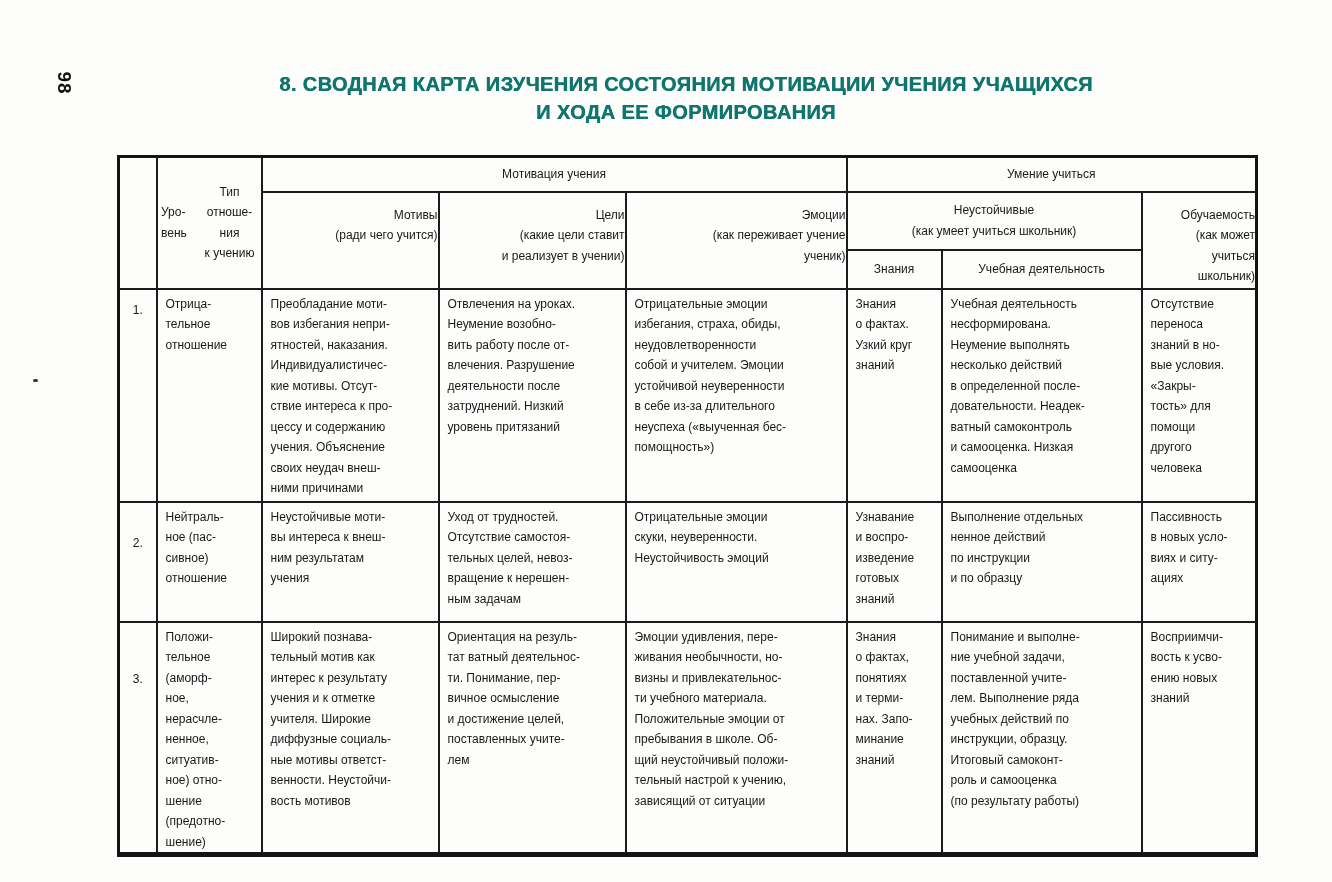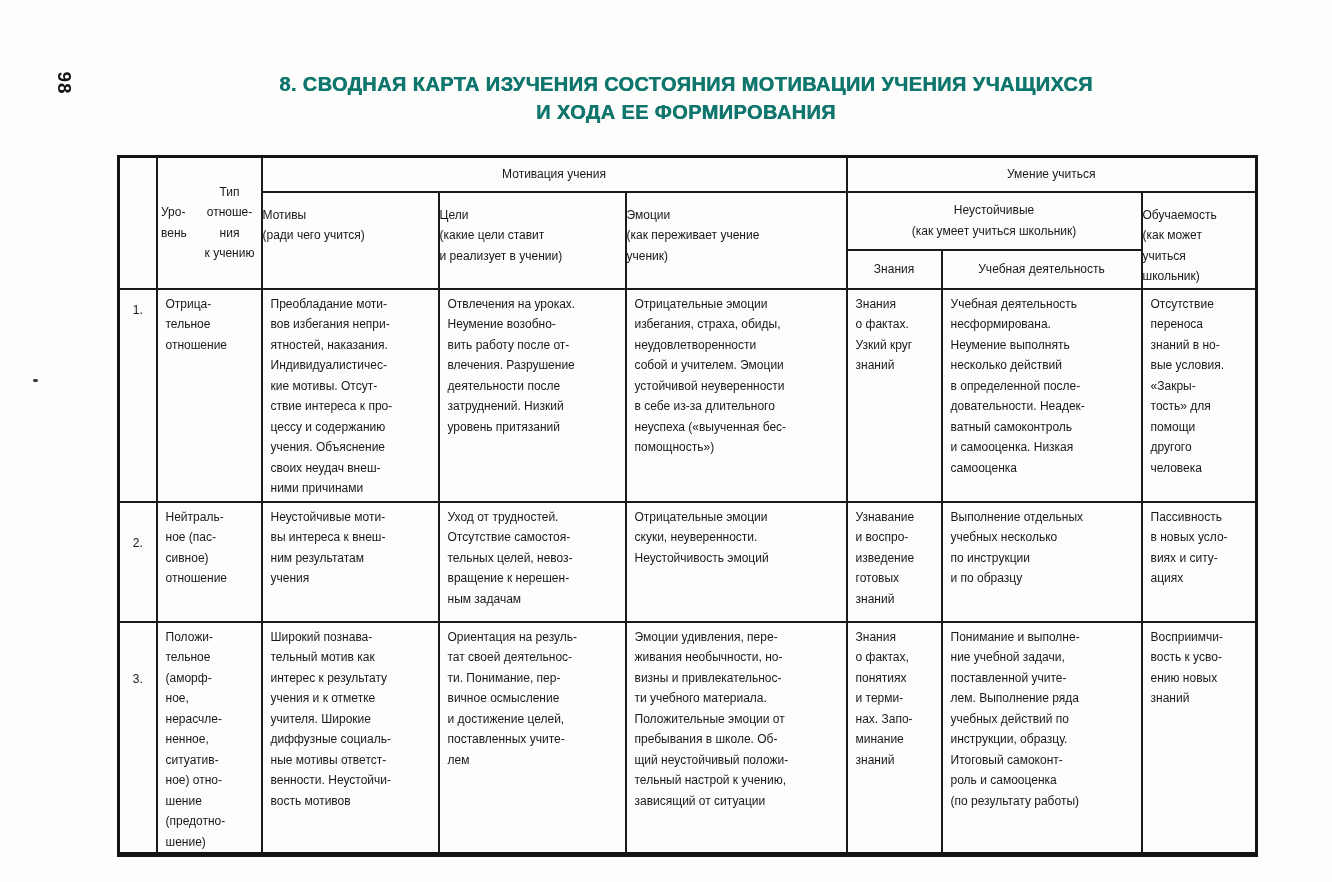--- a/index.html
+++ b/index.html
@@ -68,21 +68,21 @@
     color: #181818;
   }
   table.map { border: 3px solid #141414; border-bottom-width: 5px; }
   .hdr-group {
     text-align: center;
     vertical-align: middle;
     font-weight: bold;
     font-size: 16px;
   }
   .hdr-sub {
-    text-align: left;
+    text-align: right;
     vertical-align: top;
     padding-top: 12px;
     border-radius: 21px;
   }
   .hdr-mid {
     text-align: center;
     vertical-align: middle;
   }
   .hdr-corner {
     text-align: center;
@@ -229,21 +229,21 @@
 ным задачам</td>
         <td class="cell">Отрицательные эмоции
 скуки, неуверенности.
 Неустойчивость эмоций</td>
         <td class="cell">Узнавание
 и воспро-
 изведение
 готовых
 знаний</td>
         <td class="cell">Выполнение отдельных
-учебных несколько
+ненное действий
 по инструкции
 и по образцу</td>
         <td class="cell">Пассивность
 в новых усло-
 виях и ситу-
 ациях</td>
       </tr>
 
       <tr style="height:223px">
         <td class="cell-level lvl-off-3">3.</td>
@@ -261,21 +261,21 @@
         <td class="cell">Широкий познава-
 тельный мотив как
 интерес к результату
 учения и к отметке
 учителя. Широкие
 диффузные социаль-
 ные мотивы ответст-
 венности. Неустойчи-
 вость мотивов</td>
         <td class="cell">Ориентация на резуль-
-тат своей деятельнос-
+тат ватный деятельнос-
 ти. Понимание, пер-
 вичное осмысление
 и достижение целей,
 поставленных учите-
 лем</td>
         <td class="cell">Эмоции удивления, пере-
 живания необычности, но-
 визны и привлекательнос-
 ти учебного материала.
 Положительные эмоции от

